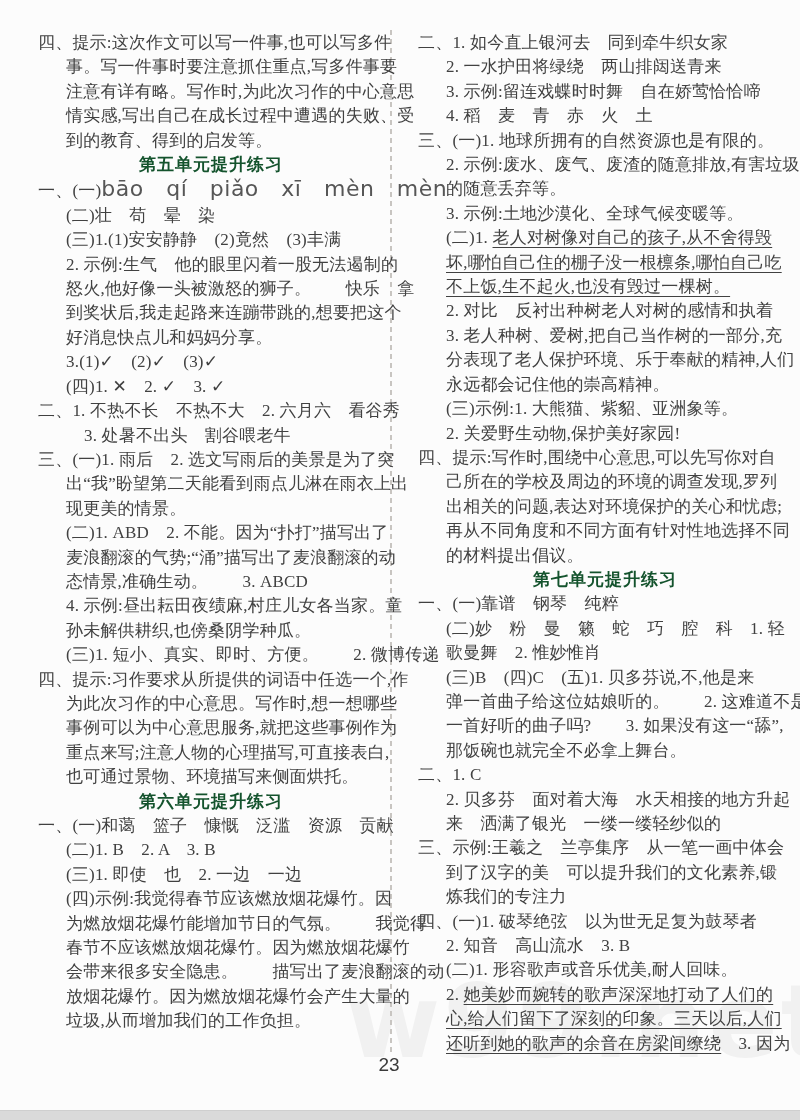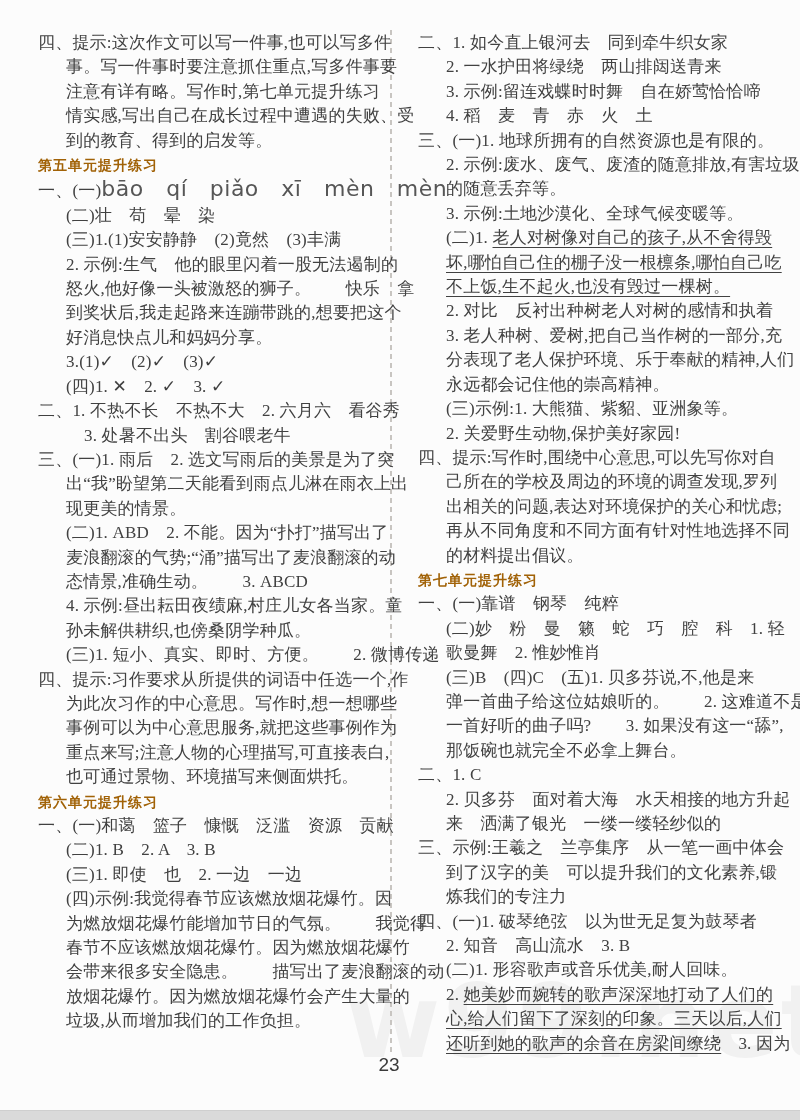--- a/index.html
+++ b/index.html
@@ -17,23 +17,23 @@
     font-size:17px;line-height:24.4px;
     z-index:2;
   }
   .col-left{left:38px;width:346px}
   .col-right{left:418px;width:374px}
   .line{white-space:pre;letter-spacing:.2px}
   .ind0{padding-left:0}
   .ind1{padding-left:28px}
   .ind2{padding-left:46px}
   .heading{
-    font-weight:bold;
+    font-weight:bold;text-align:center;
     font-family:"Liberation Sans","DejaVu Sans",sans-serif;
-    font-size:14px;color:#a16207;
+    font-size:17px;color:#14532d;
     letter-spacing:1px;
   }
   .u{text-decoration:underline;text-underline-offset:4px;text-decoration-thickness:1px}
   .pinyin{
     font-family:"DejaVu Sans","Liberation Sans",sans-serif;
     font-size:22px;color:#565656;letter-spacing:.5px;
   }
   .divider{
     position:absolute;left:390px;top:30px;width:2px;height:1026px;
     background:repeating-linear-gradient(to bottom,#c8c5c1 0 5px,transparent 5px 9px);
@@ -60,21 +60,21 @@
   }
 </style>
 </head>
 <body>
 
 <div class="page">
   <div class="watermark">w99.net</div>
   <div class="col col-left" id="col-left">
       <div class="line ind0"><span>四、提示:这次作文可以写一件事,也可以写多件</span></div>
       <div class="line ind1"><span>事。写一件事时要注意抓住重点,写多件事要</span></div>
-      <div class="line ind1"><span>注意有详有略。写作时,第七单元提升练习</span></div>
+      <div class="line ind1"><span>注意有详有略。写作时,为此次习作的中心意思</span></div>
       <div class="line ind1"><span>情实感,写出自己在成长过程中遭遇的失败、受</span></div>
       <div class="line ind1"><span>到的教育、得到的启发等。</span></div>
       <div class="heading">第五单元提升练习</div>
       <div class="line ind0"><span>一、(一)</span><span class="pinyin">bāo　qí　piǎo　xī　mèn　mèn</span></div>
       <div class="line ind1"><span>(二)壮　苟　晕　染</span></div>
       <div class="line ind1"><span>(三)1.(1)安安静静　(2)竟然　(3)丰满</span></div>
       <div class="line ind1"><span>2. 示例:生气　他的眼里闪着一股无法遏制的</span></div>
       <div class="line ind1"><span>怒火,他好像一头被激怒的狮子。　　快乐　拿</span></div>
       <div class="line ind1"><span>到奖状后,我走起路来连蹦带跳的,想要把这个</span></div>
       <div class="line ind1"><span>好消息快点儿和妈妈分享。</span></div>

